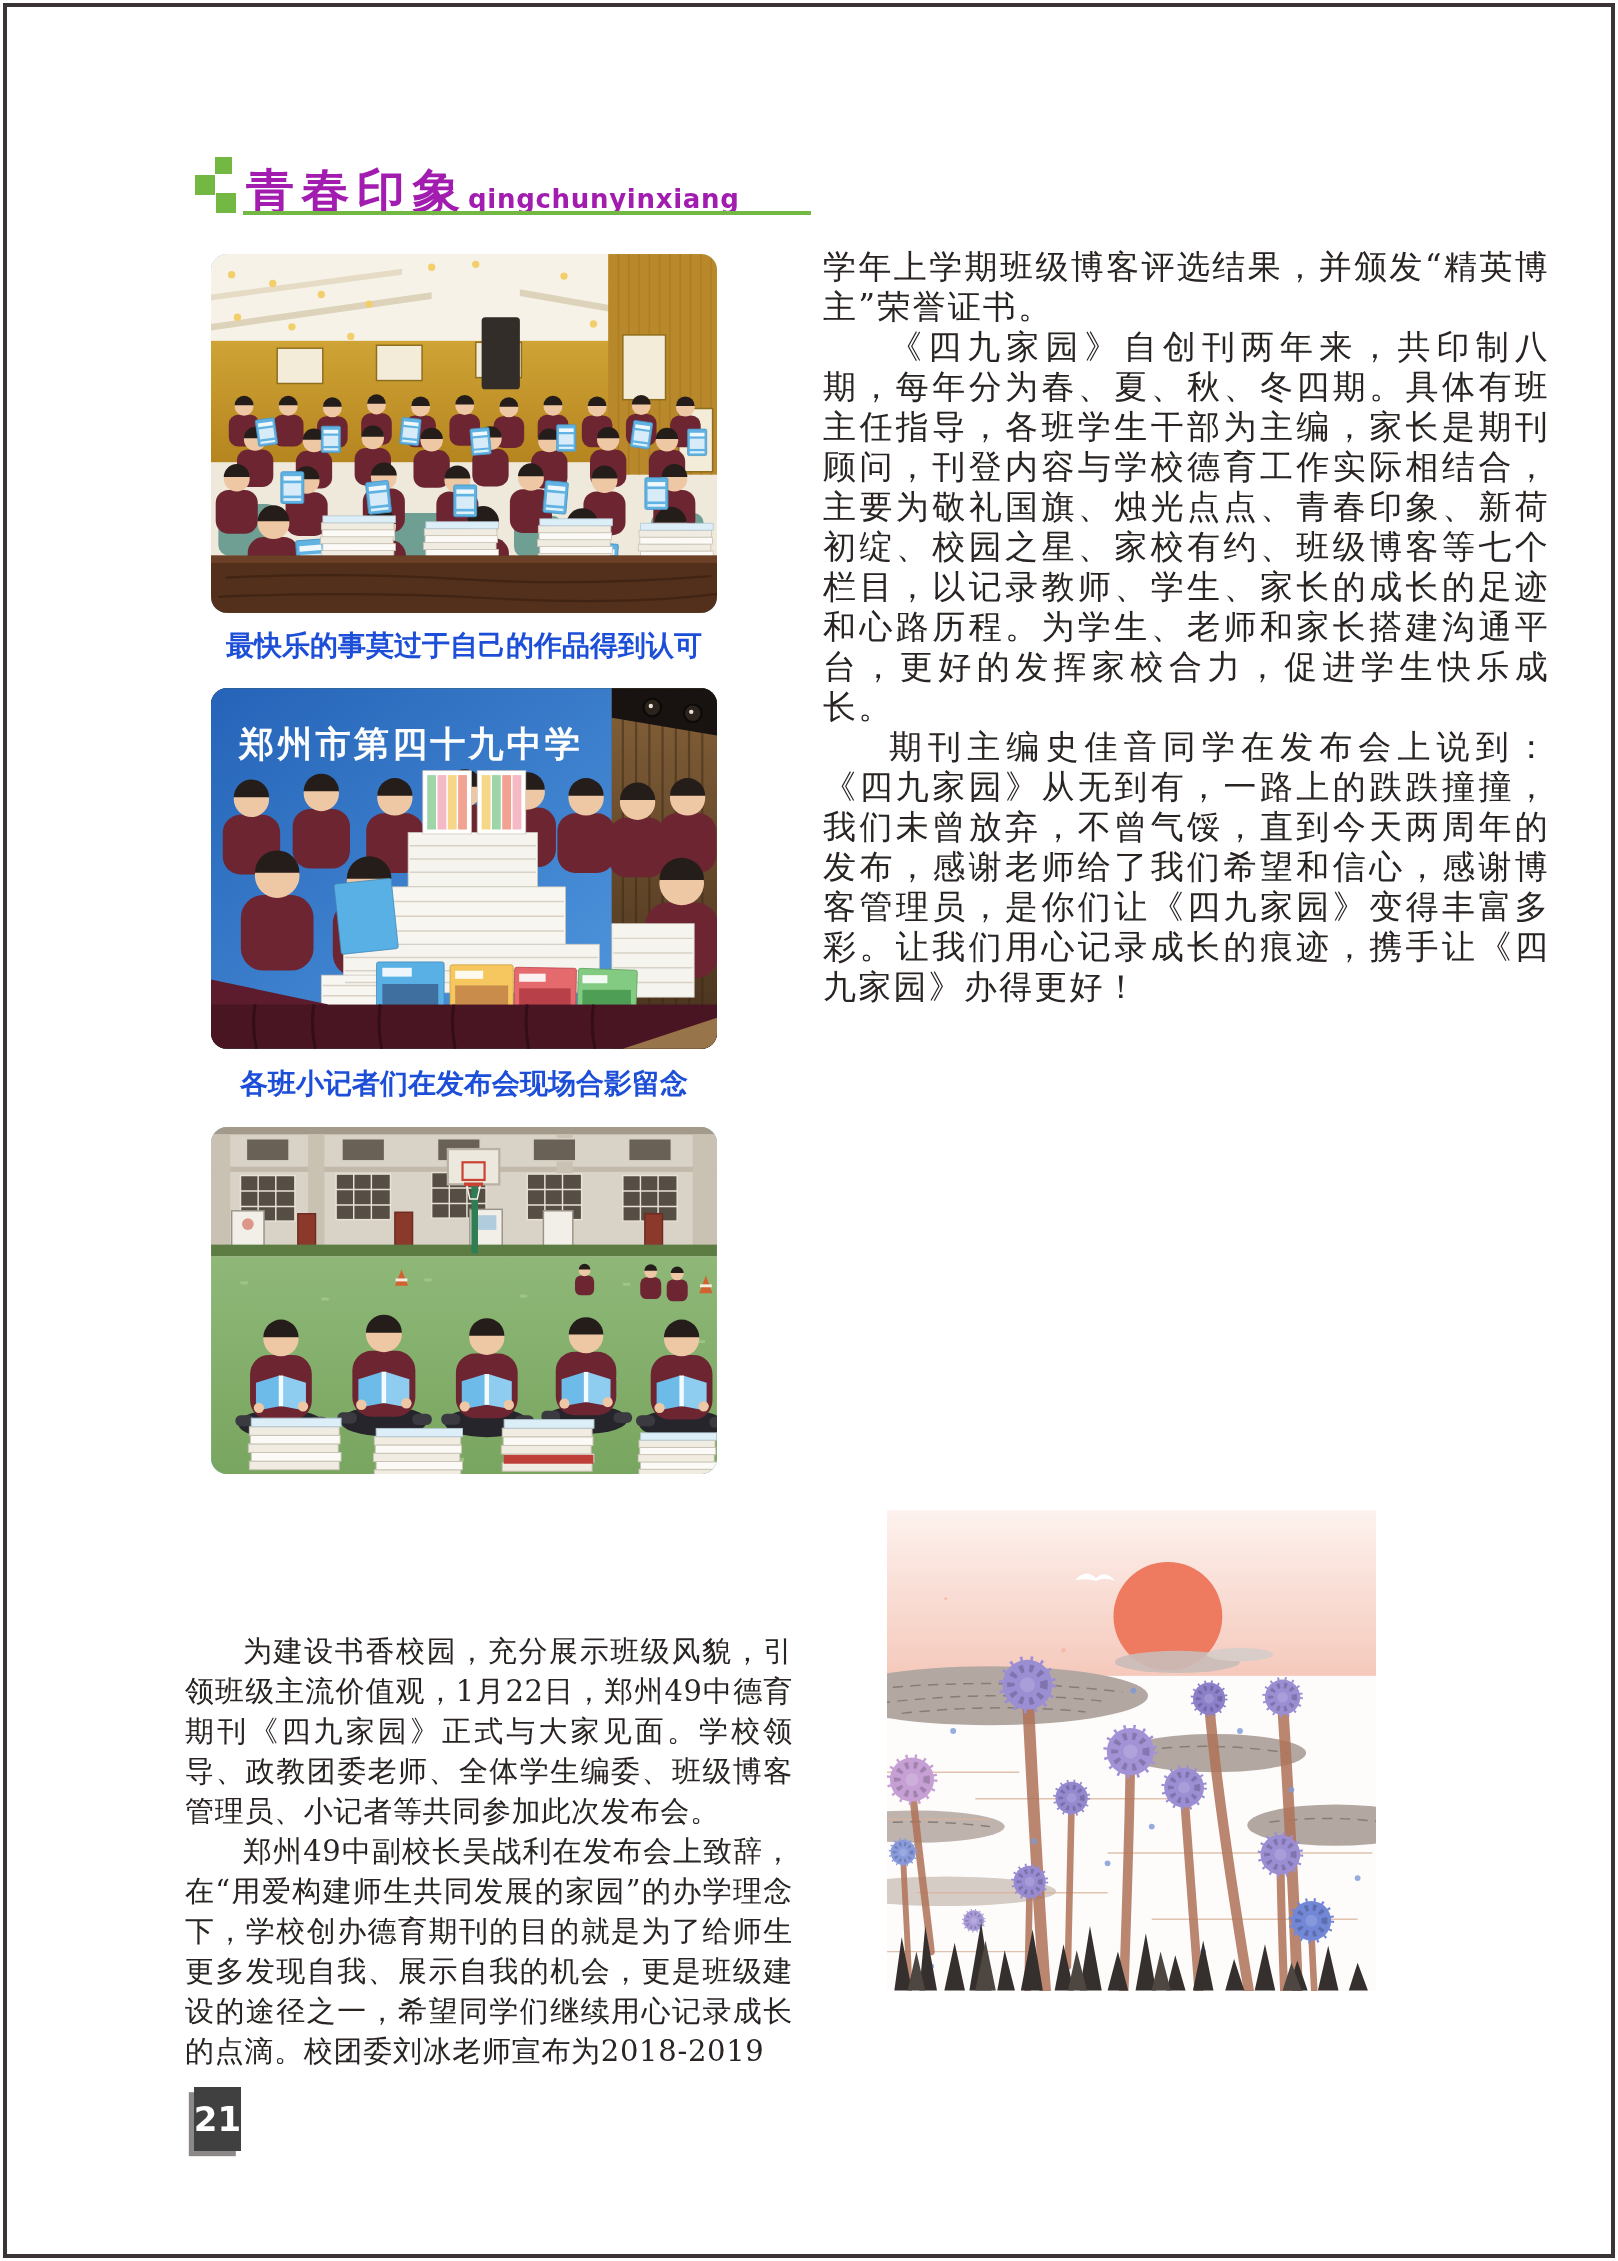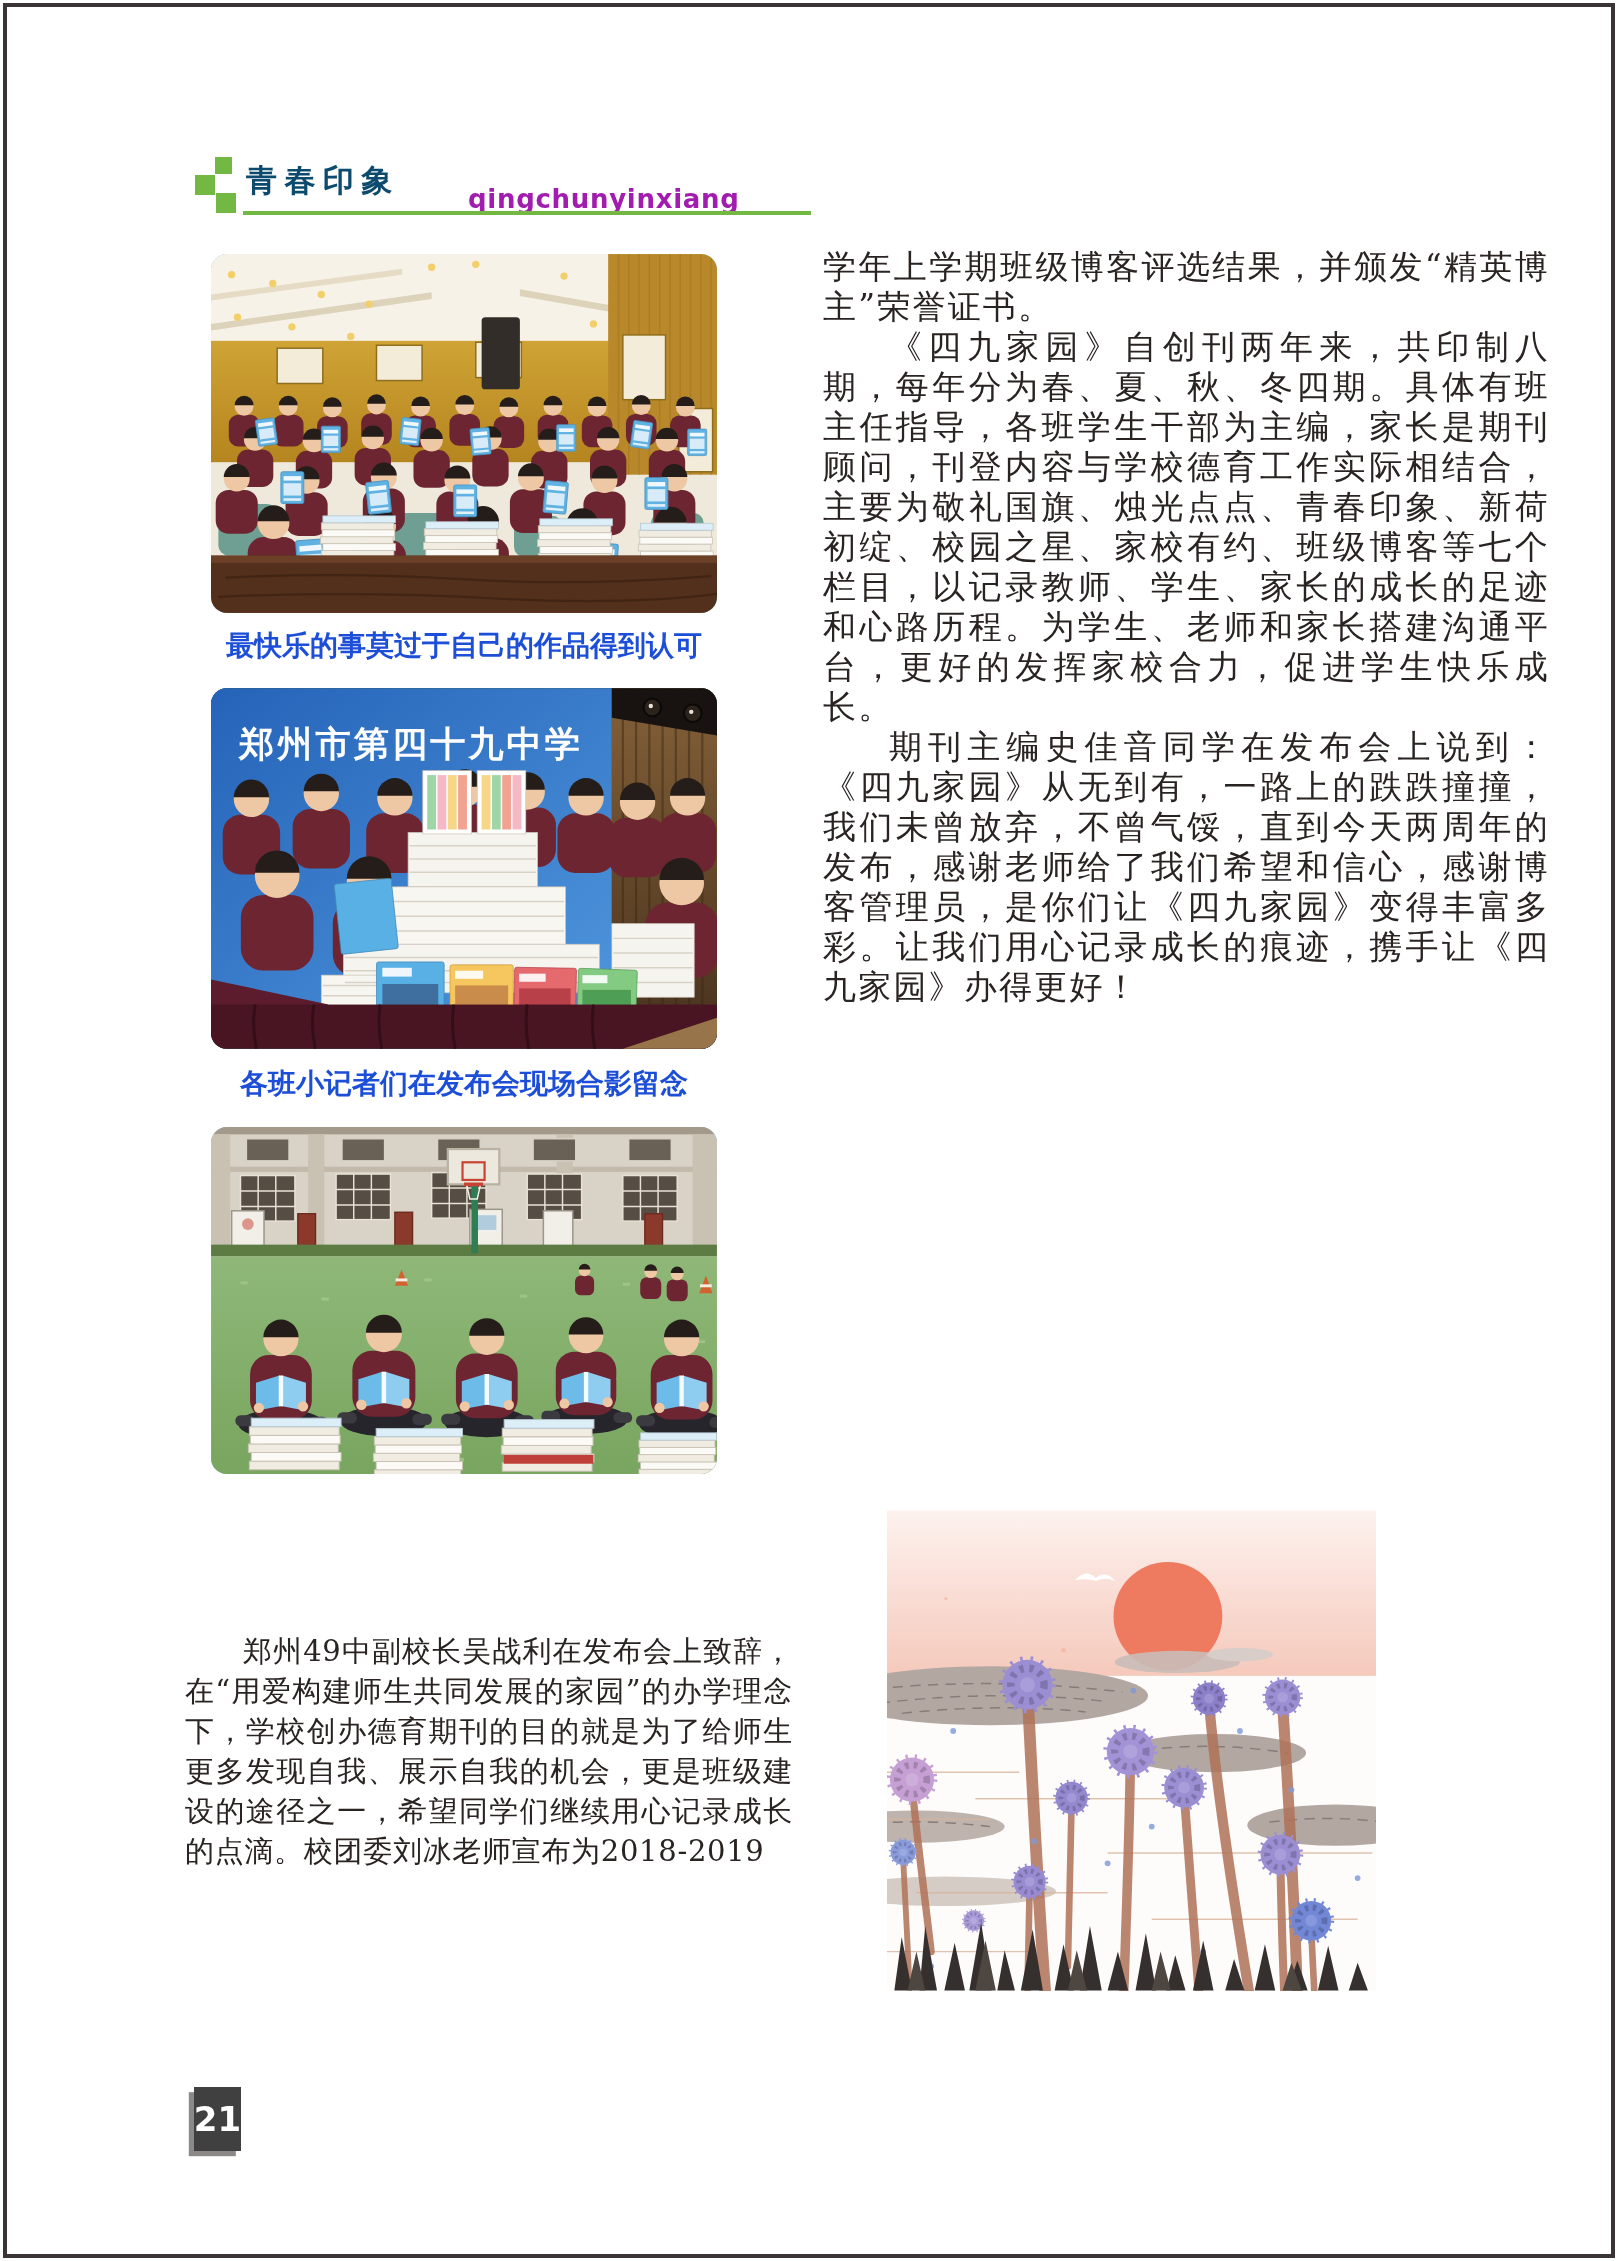--- a/index.html
+++ b/index.html
@@ -1,20 +1,20 @@
 <!DOCTYPE html>
 <html style="font-size:11.8px"><head>
 <meta charset="utf-8">
 <style>
   html,body{margin:0;padding:0;background:#ffffff;}
   .page{position:relative;width:1618px;height:2261px;background:#ffffff;overflow:hidden;
         font-family:"Liberation Sans",sans-serif;}
   .frame{position:absolute;left:2.9px;top:2.9px;right:2.9px;bottom:2.9px;border:4.4px solid #3a3436;}
   .sq{position:absolute;background:#73b843;}
-  .brand-title{position:absolute;left:246px;top:160px;font-size:31px;font-weight:700;color:#0c4a6e;
+  .brand-title{position:absolute;left:246px;top:160px;font-size:48px;font-weight:700;color:#a21caf;
         letter-spacing:7.4px;font-family:"DejaVu Sans","Liberation Sans",sans-serif;}
   .brand-pinyin{position:absolute;left:468px;top:184px;font-size:26px;font-weight:600;color:#a21caf;
         letter-spacing:0.7px;font-family:"DejaVu Sans","Liberation Sans",sans-serif;}
   .brand-rule{position:absolute;left:243px;top:211px;width:568px;height:3.7px;background:#73b843;}
   .photo{position:absolute;left:211px;width:506px;border-radius:16px;overflow:hidden;background:#0ea5e9;}
   #ph1{top:254px;height:359px;}
   #ph2{top:688px;height:361px;}
   #ph3{top:1127px;height:347px;}
   .photo svg{display:block;width:100%;height:100%;}
   .caption{position:absolute;left:211px;width:506px;text-align:center;font-weight:600;font-size:28px;
@@ -390,20 +390,21 @@
     </svg>
   </div>
 
   <div class="col" id="rcol">
     <p class="cont">学年上学期班级博客评选结果，并颁发“精英博主”荣誉证书。</p>
     <p>《四九家园》自创刊两年来，共印制八期，每年分为春、夏、秋、冬四期。具体有班主任指导，各班学生干部为主编，家长是期刊顾问，刊登内容与学校德育工作实际相结合，主要为敬礼国旗、烛光点点、青春印象、新荷初绽、校园之星、家校有约、班级博客等七个栏目，以记录教师、学生、家长的成长的足迹和心路历程。为学生、老师和家长搭建沟通平台，更好的发挥家校合力，促进学生快乐成长。</p>
     <p>期刊主编史佳音同学在发布会上说到：《四九家园》从无到有，一路上的跌跌撞撞，我们未曾放弃，不曾气馁，直到今天两周年的发布，感谢老师给了我们希望和信心，感谢博客管理员，是你们让《四九家园》变得丰富多彩。让我们用心记录成长的痕迹，携手让《四九家园》办得更好！</p>
   </div>
 
   <div class="col" id="lcol">
+    <p>为建设书香校园，充分展示班级风貌，引领班级主流价值观，1月22日，郑州49中德育期刊《四九家园》正式与大家见面。学校领导、政教团委老师、全体学生编委、班级博客管理员、小记者等共同参加此次发布会。</p>
     <p>郑州49中副校长吴战利在发布会上致辞，在“用爱构建师生共同发展的家园”的办学理念下，学校创办德育期刊的目的就是为了给师生更多发现自我、展示自我的机会，更是班级建设的途径之一，希望同学们继续用心记录成长的点滴。校团委刘冰老师宣布为2018-2019</p>
   </div>
 
   <div class="illu">
     <svg viewBox="0 0 665 653">
       <rect width="665" height="653" fill="#fdfcfb"></rect>
       <rect width="665" height="225" fill="url(#skyg)"></rect>
       <circle cx="382" cy="144" r="74" fill="#ee7a60"></circle>
       <ellipse cx="395" cy="206" rx="85" ry="15" fill="#c9bdb8" opacity="0.9"></ellipse>
       <ellipse cx="480" cy="196" rx="45" ry="9" fill="#d8cdc8"></ellipse>

